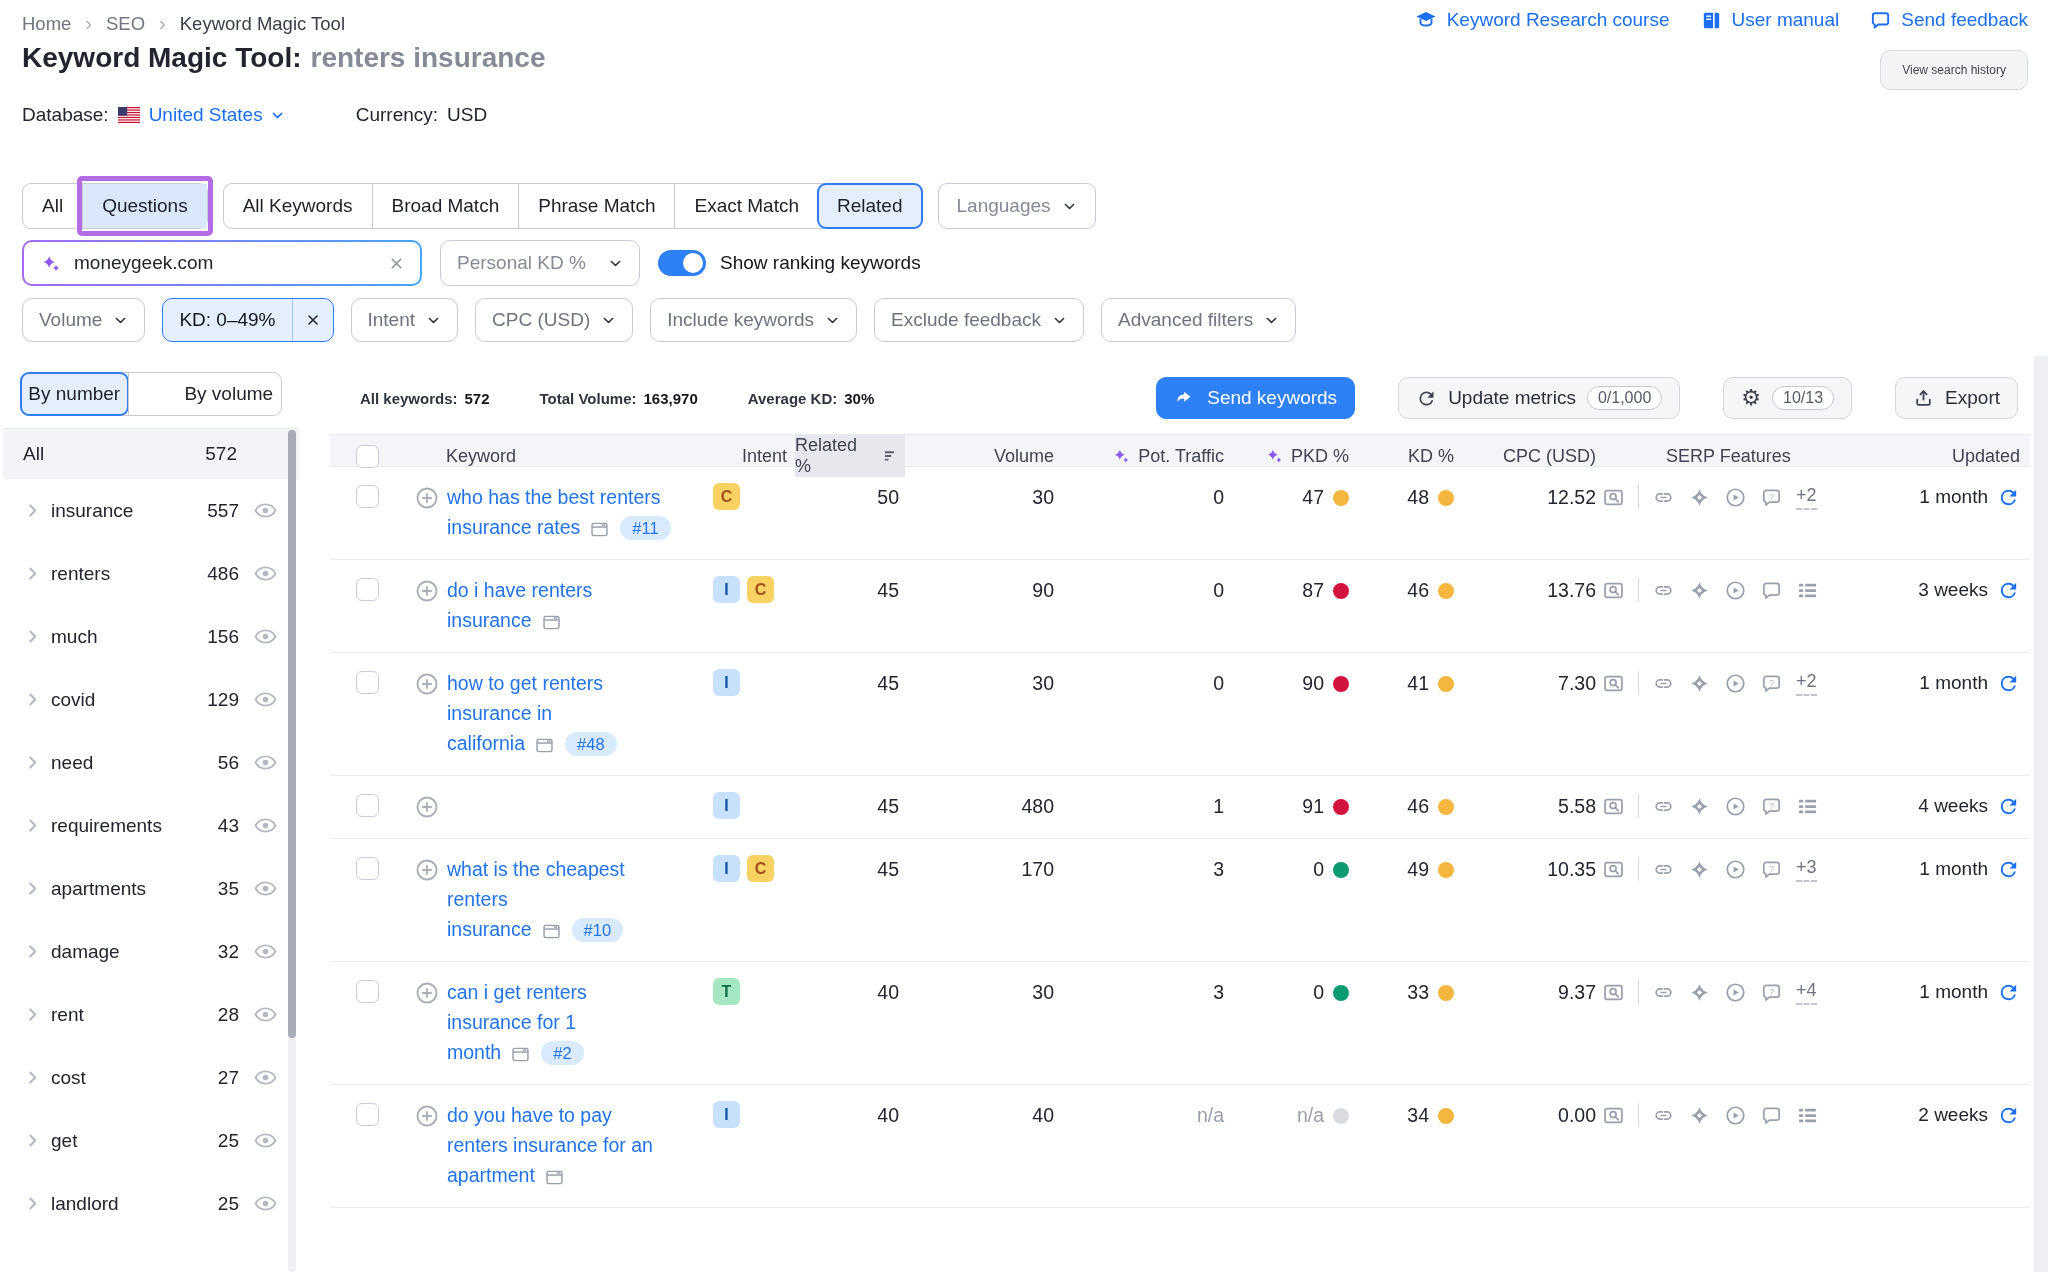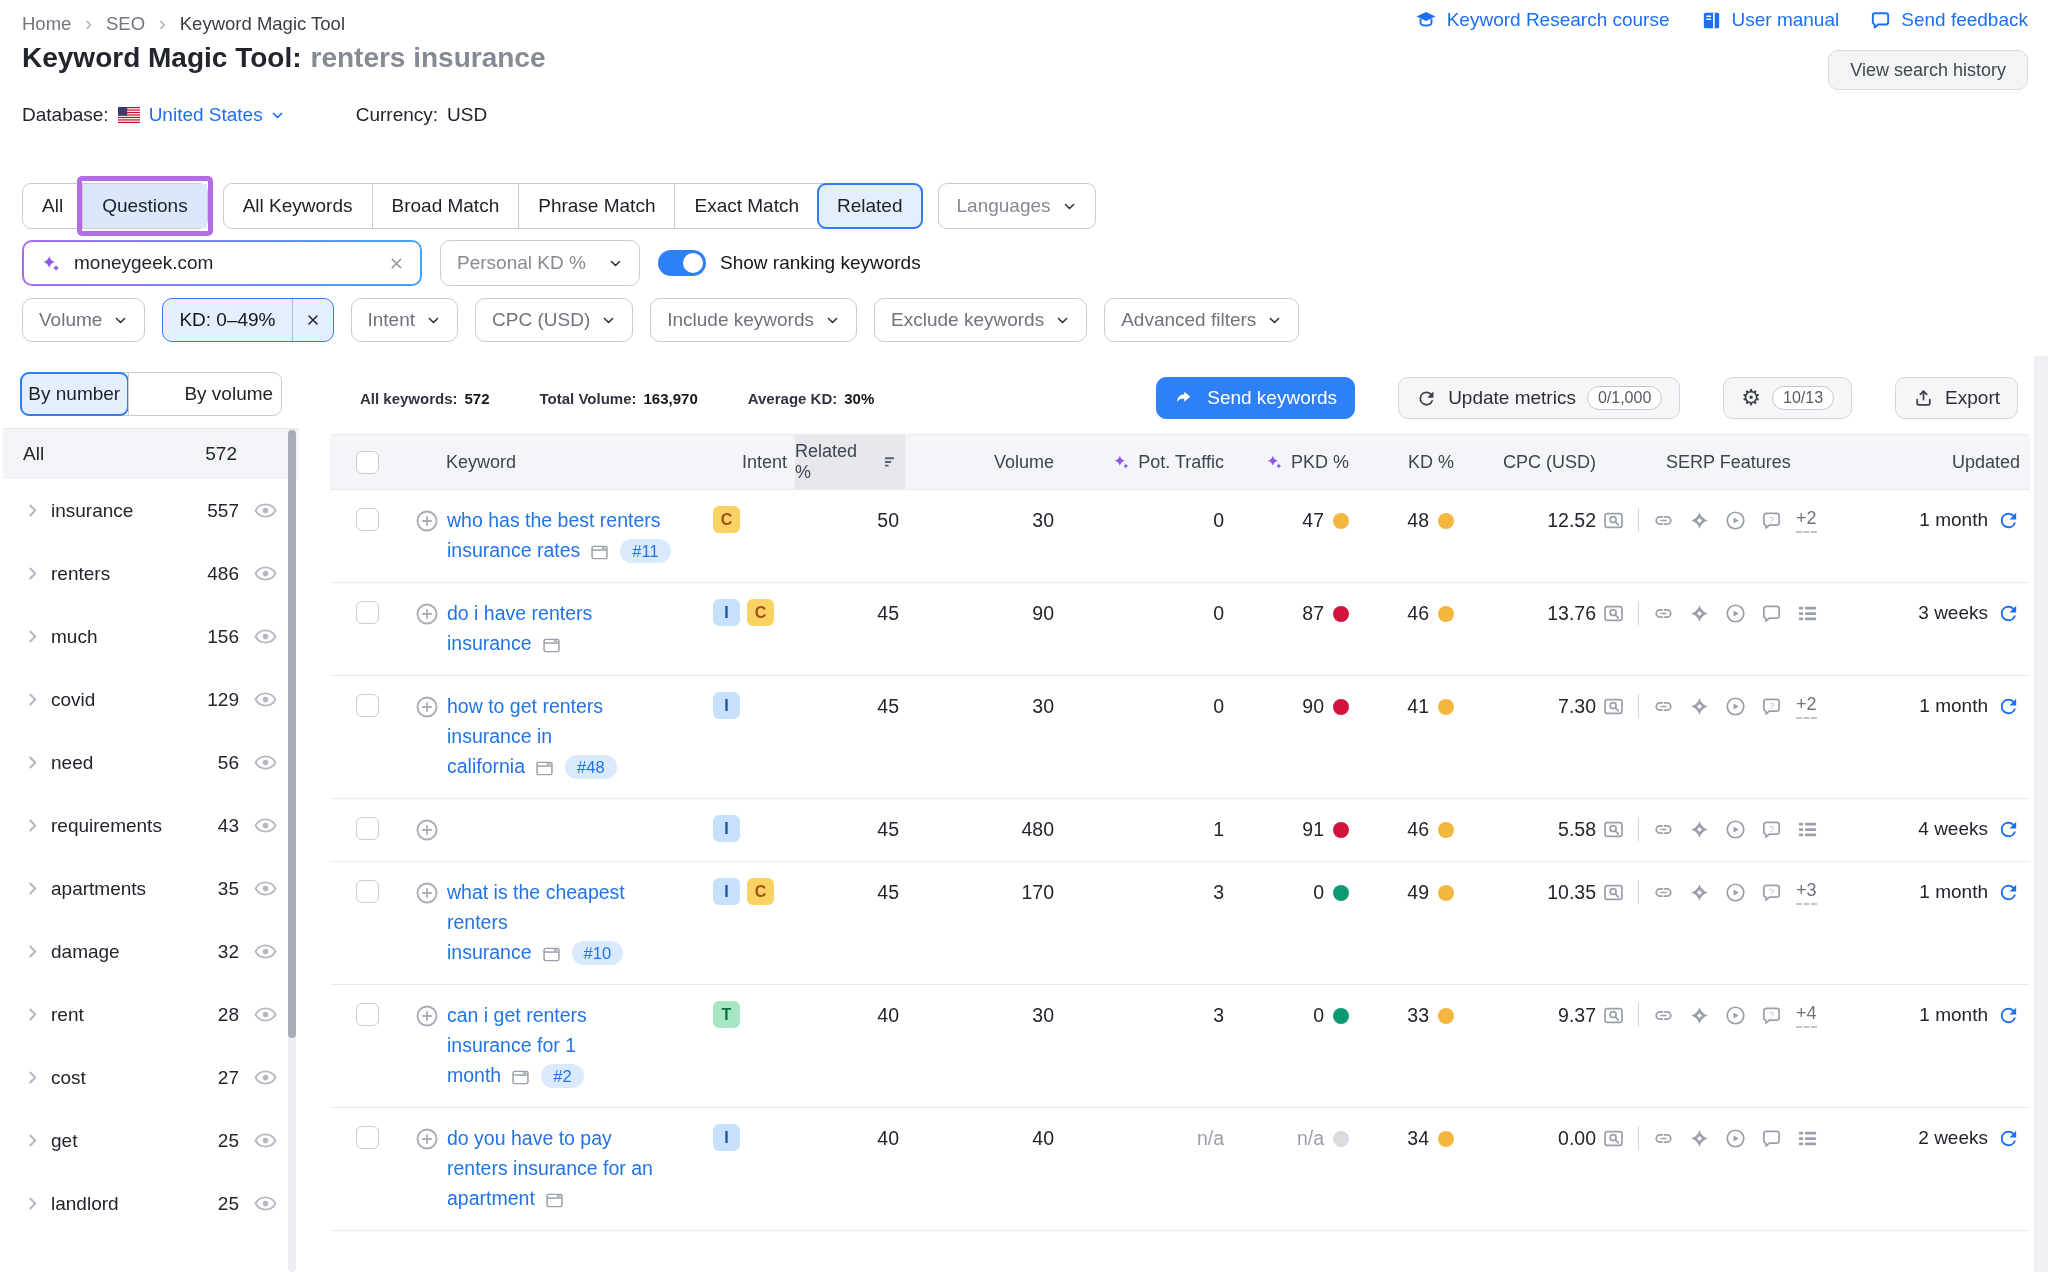--- a/index.html
+++ b/index.html
@@ -8,21 +8,21 @@
   svg { display:inline-block; vertical-align:middle; }
 
   
   .breadcrumb { position:absolute; left:22px; top:12px; display:flex; align-items:center; gap:14px; font-size:18.5px; color:#70757f; }
   .breadcrumb .sep { color:#a9adb6; font-size:20px; }
   .breadcrumb .crumb-last { color:#3a3e48; }
   .top-links { position:absolute; right:20px; top:8px; display:flex; gap:30px; align-items:center; font-size:19px; color:#1d6ff2; }
   .top-link { display:flex; align-items:center; gap:9px; cursor:pointer; }
   .page-title { position:absolute; left:22px; top:42px; font-size:28px; font-weight:700; color:#22252d; }
   .page-title .query { color:#858a94; margin-left:9px; }
-  .view-history { position:absolute; right:20px; top:50px; height:40px; padding:0 21px; display:flex; align-items:center; background:#f3f4f6; border:1px solid #d8dade; border-radius:10px; font-size:18px; color:#42464f; }
+  .view-history { position:absolute; right:20px; top:50px; height:40px; padding:0 21px; display:flex; align-items:center; background:#f3f4f6; border:1px solid #d8dade; border-radius:10px; font-size:12px; color:#42464f; }
   .db-row { position:absolute; left:22px; top:104px; display:flex; align-items:center; gap:9px; font-size:19px; color:#22252d; }
   .db-value { color:#1d6ff2; display:flex; align-items:center; gap:7px; cursor:pointer; }
   .currency { margin-left:62px; }
 
   
   .tabs-row { position:absolute; left:22px; top:183px; height:46px; display:flex; gap:15px; }
   .seg-group { display:flex; border:1px solid #c8cbd2; border-radius:9px; background:#fff; }
   .seg { position:relative; display:flex; align-items:center; padding:0 19px; font-size:19px; color:#1d2027; cursor:pointer; white-space:nowrap; }
   .seg + .seg { border-left:1px solid #c8cbd2; }
   .seg.selected { background:#e4eefc; border:2px solid #2f7cf6; border-radius:9px; margin:-1px; padding:0 18px; }
@@ -68,21 +68,21 @@
   .stats { display:flex; gap:50px; font-size:15px; color:#30343e;font-weight:bold; }
   .stat b { margin-left:7px; color:#14161c; }
   .tb-buttons { margin-left:auto; display:flex; gap:15px; align-items:center; }
   .btn { height:42px; display:flex; align-items:center; gap:11px; padding:0 17px; background:#f6f6f8; border:1px solid #d4d6db; border-radius:10px; font-size:19px; color:#2b2f38; cursor:pointer; white-space:nowrap;margin-left:28px; }
   .btn-primary { background:#2e80f6; border:1px solid #2e80f6; color:#fff; }
   .pill { border:1px solid #c6c9d0; border-radius:13px; padding:2px 10px; font-size:16px; color:#555a64; background:#fff; }
   .gear-glyph { font-size:22px; color:#3c414c; line-height:1; }
 
   
   :root { --cols:70px 300px 95px 110px 155px 172px 123px 105px 140px 275px 155px; }
-  .t-head { display:grid; grid-template-columns:var(--cols); height:56px; background:#f4f5f8; border-top:1px solid #e9eaee; border-bottom:1px solid #e9eaee; font-size:18px; color:#3f4450; }
+  .t-head { display:grid; grid-template-columns:var(--cols); height:33px; background:#f4f5f8; border-top:1px solid #e9eaee; border-bottom:1px solid #e9eaee; font-size:18px; color:#3f4450; }
   .th { display:flex; align-items:center; }
   .th.r { justify-content:flex-end; }
   .th-check { padding-left:26px; }
   .th-keyword { padding-left:46px; }
   .th-intent { padding-right:8px; }
   .th-related { background:#e7e8ee; justify-content:flex-end; gap:9px; padding-right:6px; }
   .th-volume { padding-right:6px; }
   .th-traffic { padding-right:8px; gap:7px; }
   .th-pkd { padding-right:6px; gap:7px; }
   .th-kd { padding-right:6px; }
@@ -251,21 +251,21 @@
         <path d="M5.5 8.8L12 15.2 18.5 8.8" stroke="#30343e" stroke-width="2.6" stroke-linecap="round" stroke-linejoin="round"></path>
       </svg>
     </div>
     <div class="filter-btn">
       <span>Include keywords</span>
       <svg width="15" height="15" viewBox="0 0 24 24" fill="none">
         <path d="M5.5 8.8L12 15.2 18.5 8.8" stroke="#30343e" stroke-width="2.6" stroke-linecap="round" stroke-linejoin="round"></path>
       </svg>
     </div>
     <div class="filter-btn">
-      <span>Exclude keywords</span>
+      <span>Exclude feedback</span>
       <svg width="15" height="15" viewBox="0 0 24 24" fill="none">
         <path d="M5.5 8.8L12 15.2 18.5 8.8" stroke="#30343e" stroke-width="2.6" stroke-linecap="round" stroke-linejoin="round"></path>
       </svg>
     </div>
     <div class="filter-btn">
       <span>Advanced filters</span>
       <svg width="15" height="15" viewBox="0 0 24 24" fill="none">
         <path d="M5.5 8.8L12 15.2 18.5 8.8" stroke="#30343e" stroke-width="2.6" stroke-linecap="round" stroke-linejoin="round"></path>
       </svg>
     </div>

